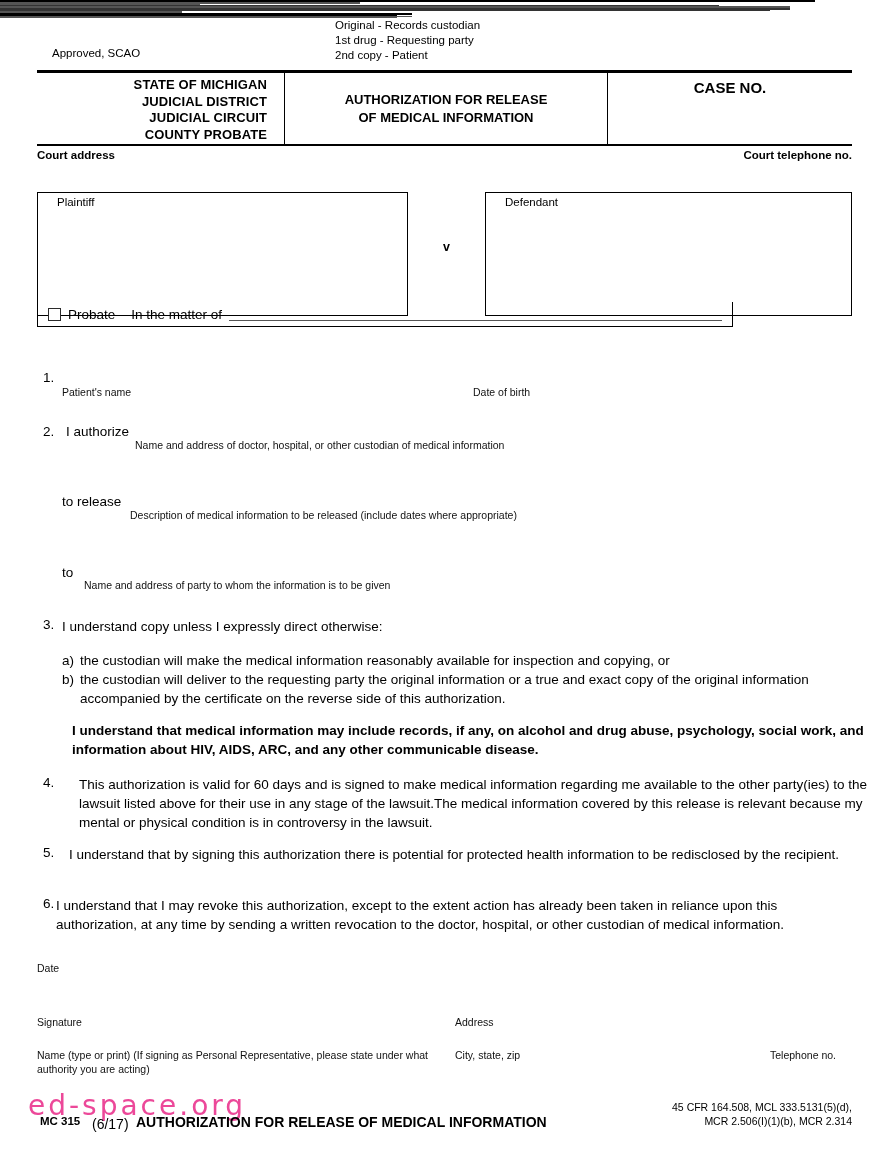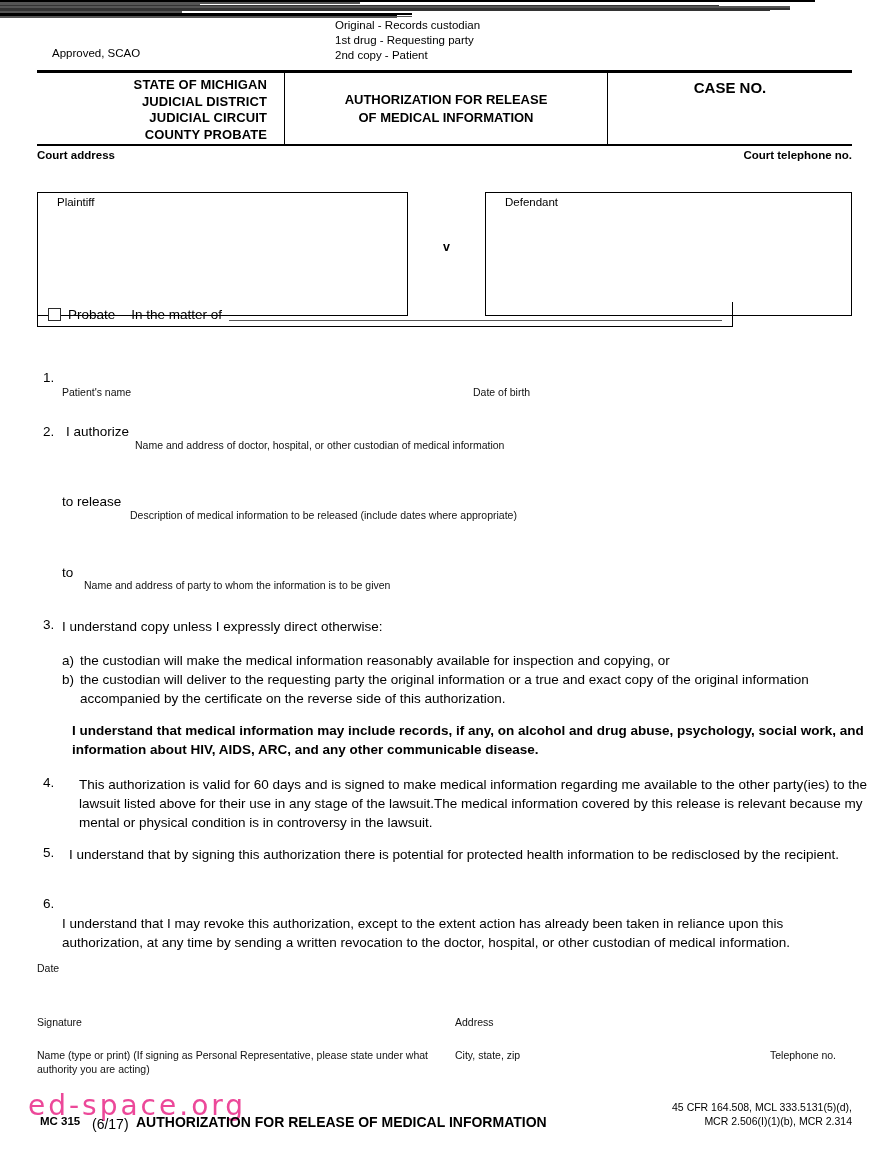--- a/index.html
+++ b/index.html
@@ -174,21 +174,21 @@
   
   #num-4 { left: 43px; top: 775px; }
   #item-4-text { left: 62px; top: 775px; width: 795px; margin-left: 17px; }
 
   
   #num-5 { left: 43px; top: 845px; }
   #item-5-text { left: 62px; top: 845px; width: 790px; margin-left: 7px; }
 
   
   #num-6 { left: 43px; top: 896px; }
-  #item-6-text { left: 62px; top: 896px; width: 795px; margin-top: 18px; }
+  #item-6-text { left: 56px; top: 896px; width: 795px; }
 
   
   #line-date { left: 37px; top: 957px; width: 182px; height: 2px; background: #555; }
   #cap-date  { left: 37px; top: 962px; }
 
   #line-sig  { left: 37px; top: 1012px; width: 412px; height: 2px; background: #000; }
   #cap-sig   { left: 37px; top: 1016px; }
   #line-addr { left: 455px; top: 1012px; width: 397px; height: 1.5px; background: #000; }
   #cap-addr  { left: 455px; top: 1016px; }
 

